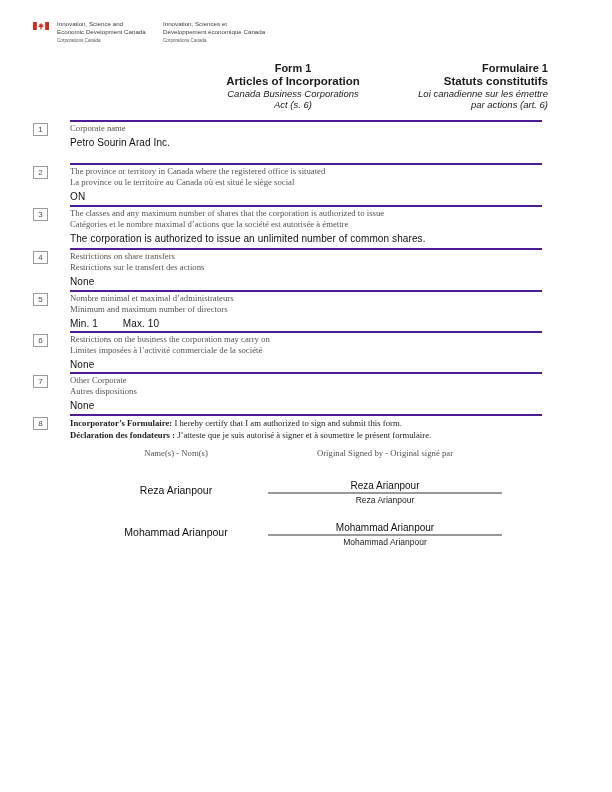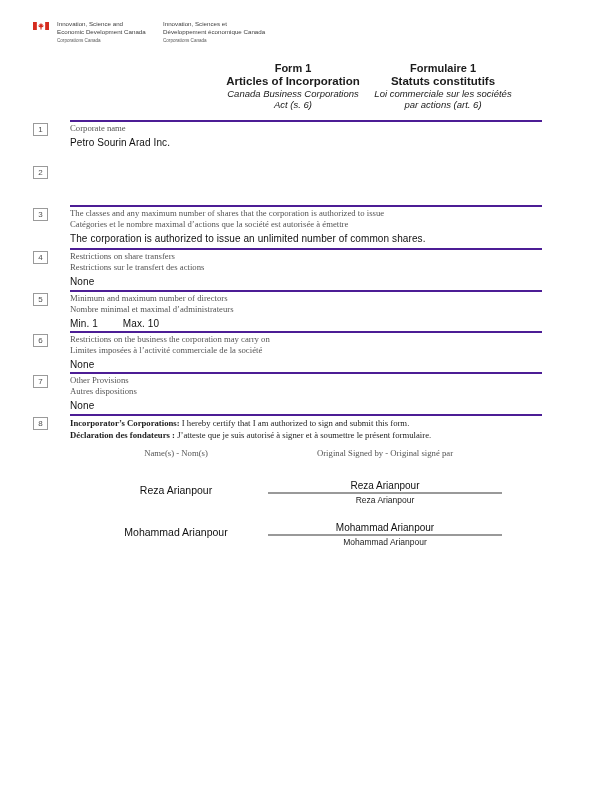--- a/index.html
+++ b/index.html
@@ -14,21 +14,21 @@
   .hdr-flag { position:absolute; top:2px; left:8px; }
   .hdr-block { position:absolute; top:0; font-size:6.2px; line-height:7.5px; color:#3c3c3c; }
   .hdr-en { left:32px; }
   .hdr-fr { left:138px; }
   .hdr-sub { font-size:4.6px; color:#5a5a5a; margin-top:2px; }
 
   
   .titles { position:absolute; top:62px; left:0; width:612px; }
   .title-col { position:absolute; top:0; width:210px; text-align:center; color:#1b1b1b; }
   .title-en { left:188px; }
-  .title-fr { left:338px; }
+  .title-fr { left:338px;text-align:right; }
   .t-form { font-size:11px; font-weight:bold; line-height:13px; }
   .t-name { font-size:11.5px; font-weight:bold; line-height:13px; }
   .t-act  { font-size:9.5px; font-style:italic; line-height:11px; }
 
   
   .formbody { position:absolute; top:120px; left:33px; width:509px; }
   .section { position:relative; display:flex; align-items:flex-start; }
   .sec-num {
     width:13px; height:11px; border:1px solid #9a9a9a; margin:3px 0 0 0;
     font-size:8px; line-height:11px; text-align:center; color:#4f4f4f; flex:none;
@@ -95,39 +95,44 @@
   <div class="titles">
     <div class="title-col title-en">
       <div class="t-form">Form 1</div>
       <div class="t-name">Articles of Incorporation</div>
       <div class="t-act">Canada Business Corporations</div>
       <div class="t-act">Act (s. 6)</div>
     </div>
     <div class="title-col title-fr">
       <div class="t-form">Formulaire 1</div>
       <div class="t-name">Statuts constitutifs</div>
-      <div class="t-act">Loi commerciale sur les sociétés</div>
+      <div class="t-act">Loi canadienne sur les émettre</div>
       <div class="t-act">par actions (art. 6)</div>
     </div>
   </div>
 
   <div class="formbody">
 
     <div class="section" style="height:43px">
       <div class="sec-num">1</div>
       <div class="sec-gap"></div>
       <div class="sec-body">
         <div class="lab">Corporate name</div>
         <div class="val">Petro Sourin Arad Inc.</div>
       </div>
     </div>
 
     <div class="section" style="height:42px">
       <div class="sec-num">2</div>
       <div class="sec-gap"></div>
+      <div class="sec-body">
+        <div class="lab">The province or territory in Canada where the registered office is situated</div>
+        <div class="lab">La province ou le territoire au Canada où est situé le siège social</div>
+        <div class="val">ON</div>
+      </div>
     </div>
 
     <div class="section" style="height:43px">
       <div class="sec-num">3</div>
       <div class="sec-gap"></div>
       <div class="sec-body">
         <div class="lab">The classes and any maximum number of shares that the corporation is authorized to issue</div>
         <div class="lab">Catégories et le nombre maximal d’actions que la société est autorisée à émettre</div>
         <div class="val">The corporation is authorized to issue an unlimited number of common shares.</div>
       </div>
@@ -140,53 +145,53 @@
         <div class="lab">Restrictions on share transfers</div>
         <div class="lab">Restrictions sur le transfert des actions</div>
         <div class="val">None</div>
       </div>
     </div>
 
     <div class="section" style="height:41px">
       <div class="sec-num">5</div>
       <div class="sec-gap"></div>
       <div class="sec-body">
+        <div class="lab">Nombre minimal et maximal d’administrateurs</div>
         <div class="lab">Minimum and maximum number of directors</div>
-        <div class="lab">Nombre minimal et maximal d’administrateurs</div>
         <div class="val val-minmax">
           <span class="mm">Min. 1</span><span class="mm-gap"></span><span class="mm">Max. 10</span>
         </div>
       </div>
     </div>
 
     <div class="section" style="height:41px">
       <div class="sec-num">6</div>
       <div class="sec-gap"></div>
       <div class="sec-body">
         <div class="lab">Restrictions on the business the corporation may carry on</div>
         <div class="lab">Limites imposées à l’activité commerciale de la société</div>
         <div class="val">None</div>
       </div>
     </div>
 
     <div class="section" style="height:42px">
       <div class="sec-num">7</div>
       <div class="sec-gap"></div>
       <div class="sec-body">
-        <div class="lab">Other Provisions</div>
+        <div class="lab">Other Corporate</div>
         <div class="lab">Autres dispositions</div>
         <div class="val">None</div>
       </div>
     </div>
 
     <div class="section sec8" style="height:30px">
       <div class="sec-num">8</div>
       <div class="sec-gap"></div>
       <div class="sec-body">
-        <div class="lab8"><span class="b">Incorporator’s Corporations:</span><span> I hereby certify that I am authorized to sign and submit this form.</span></div>
+        <div class="lab8"><span class="b">Incorporator’s Formulaire:</span><span> I hereby certify that I am authorized to sign and submit this form.</span></div>
         <div class="lab8"><span class="b">Déclaration des fondateurs :</span><span> J’atteste que je suis autorisé à signer et à soumettre le présent formulaire.</span></div>
       </div>
     </div>
   </div>
 
   <div class="sig-area">
     <div class="sig-head sig-head-left">Name(s) - Nom(s)</div>
     <div class="sig-head sig-head-right">Original Signed by - Original signé par</div>
 
     <div>

